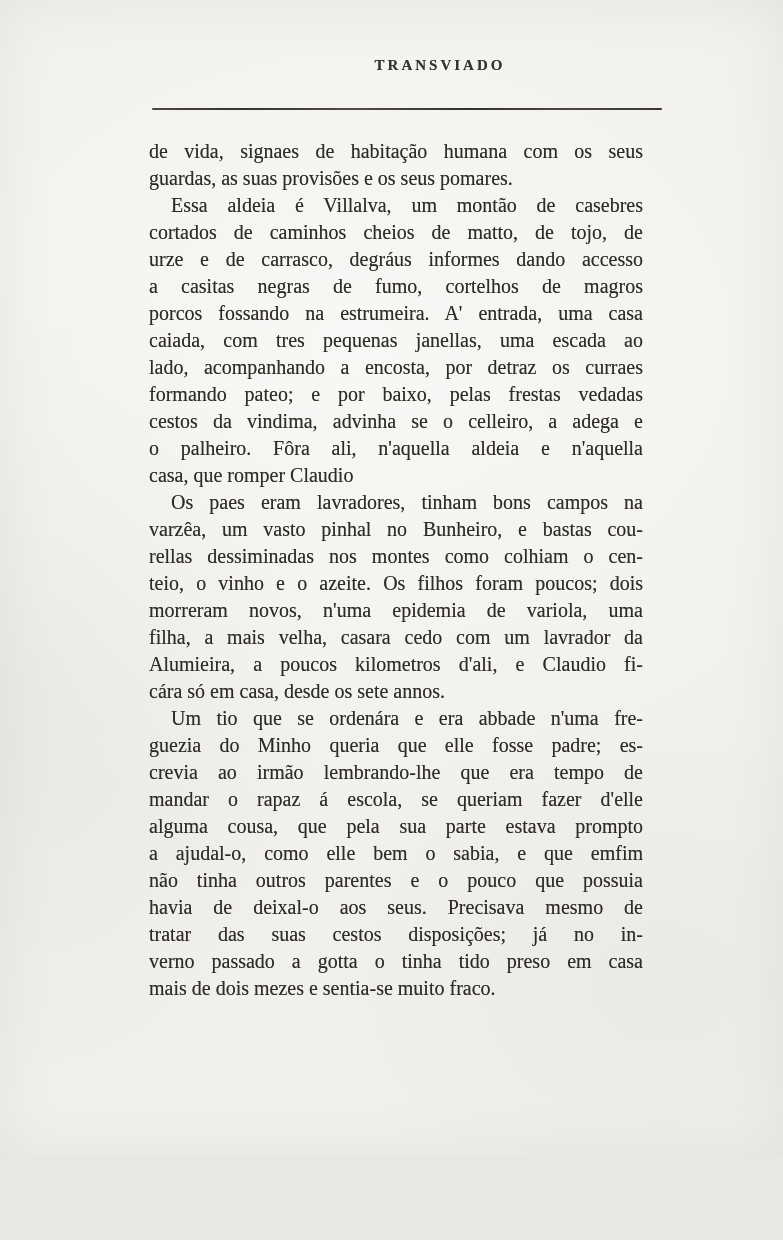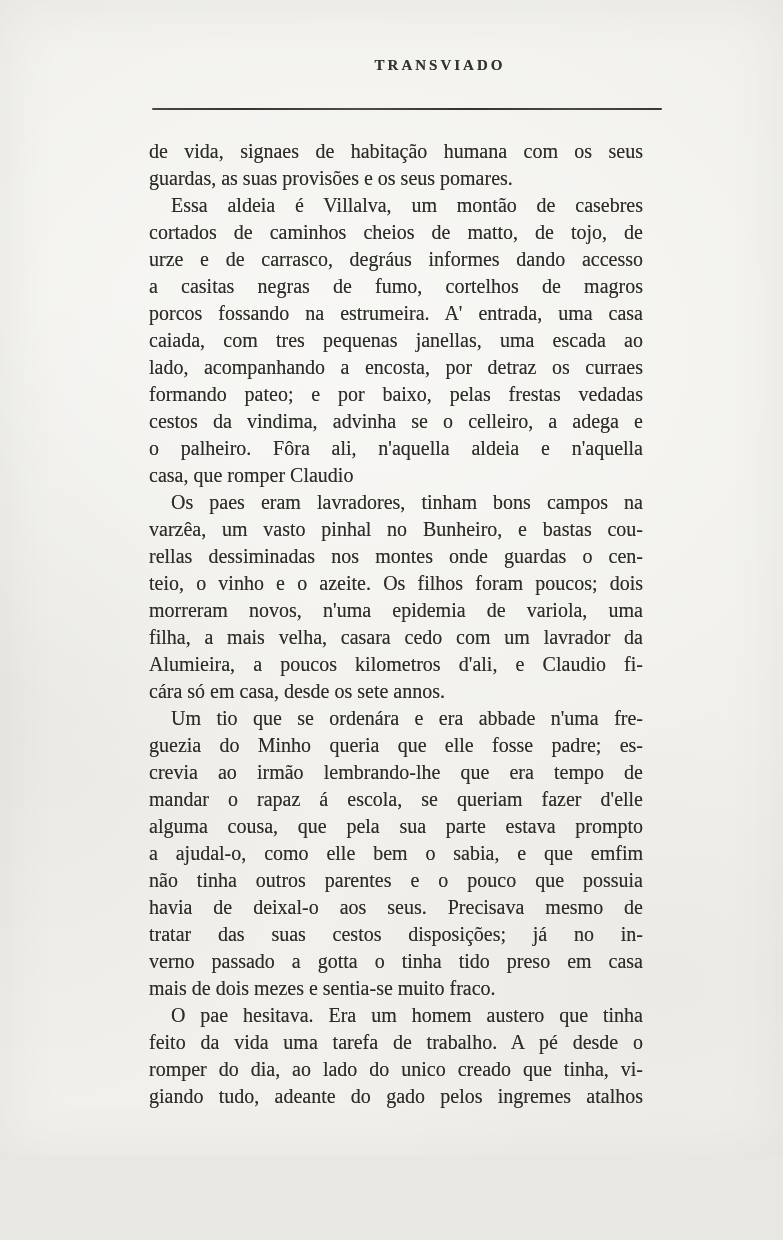--- a/index.html
+++ b/index.html
@@ -86,21 +86,21 @@
       <div class="line j">lado, acompanhando a encosta, por detraz os curraes</div>
       <div class="line j">formando pateo; e por baixo, pelas frestas vedadas</div>
       <div class="line j">cestos da vindima, advinha se o celleiro, a adega e</div>
       <div class="line j">o palheiro. Fôra ali, n'aquella aldeia e n'aquella</div>
       <div class="line end">casa, que romper Claudio</div>
     </div>
 
     <div class="para">
       <div class="line j ind">Os paes eram lavradores, tinham bons campos na</div>
       <div class="line j">varzêa, um vasto pinhal no Bunheiro, e bastas cou-</div>
-      <div class="line j">rellas dessiminadas nos montes onde guardas o cen-</div>
+      <div class="line j">rellas dessiminadas nos montes como colhiam o cen-</div>
       <div class="line j">teio, o vinho e o azeite. Os filhos foram poucos; dois</div>
       <div class="line j">morreram novos, n'uma epidemia de variola, uma</div>
       <div class="line j">filha, a mais velha, casara cedo com um lavrador da</div>
       <div class="line j">Alumieira, a poucos kilometros d'ali, e Claudio fi-</div>
       <div class="line end">cára só em casa, desde os sete annos.</div>
     </div>
 
     <div class="para">
       <div class="line j ind">Um tio que se ordenára e era abbade n'uma fre-</div>
       <div class="line j">guezia do Minho queria que elle fosse padre; es-</div>
@@ -108,21 +108,15 @@
       <div class="line j">mandar o rapaz á escola, se queriam fazer d'elle</div>
       <div class="line j">alguma cousa, que pela sua parte estava prompto</div>
       <div class="line j">a ajudal-o, como elle bem o sabia, e que emfim</div>
       <div class="line j">não tinha outros parentes e o pouco que possuia</div>
       <div class="line j">havia de deixal-o aos seus. Precisava mesmo de</div>
       <div class="line j">tratar das suas cestos disposições; já no in-</div>
       <div class="line j">verno passado a gotta o tinha tido preso em casa</div>
       <div class="line end">mais de dois mezes e sentia-se muito fraco.</div>
     </div>
 
-    <div class="para">
-      <div class="line j ind">O pae hesitava. Era um homem austero que tinha</div>
-      <div class="line j">feito da vida uma tarefa de trabalho. A pé desde o</div>
-      <div class="line j">romper do dia, ao lado do unico creado que tinha, vi-</div>
-      <div class="line j">giando tudo, adeante do gado pelos ingremes atalhos</div>
-    </div>
 
   </div>
 </div>
 
 </body></html>

